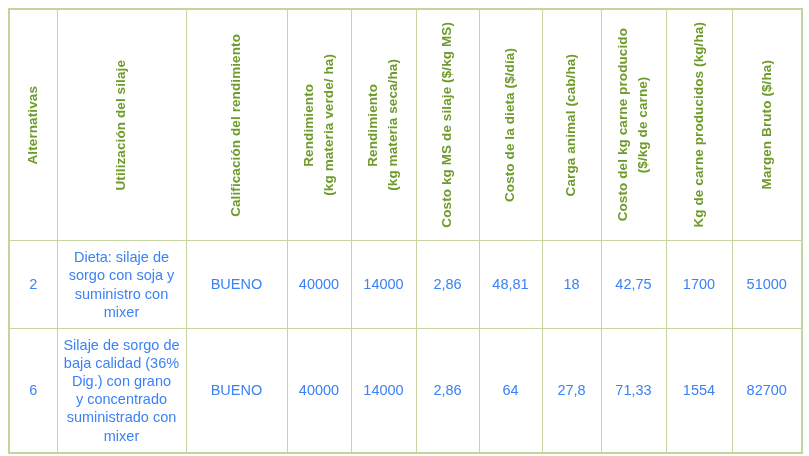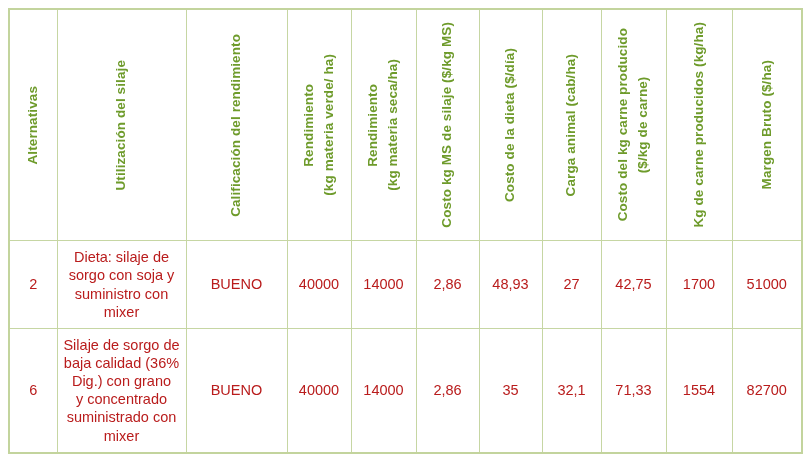--- a/index.html
+++ b/index.html
@@ -48,21 +48,21 @@
     text-align: center;
     color: #6e9b2b;
     font-size: 13.5px;
     font-weight: 600;
     line-height: 1.5;
     letter-spacing: 0.1px;
   }
   table.silage-table td {
     text-align: center;
     vertical-align: middle;
-    color: #b91c1c;
+    color: #3b82f6;
     font-size: 14.5px;
     line-height: 1.25;
     padding: 3px 4px;
     white-space: pre-line;
   }
   tr.row-1 { height: 88px; }
   tr.row-2 { height: 124px; }
 </style>
 </head>
 <body>
@@ -105,40 +105,40 @@
         <tr class="row-1">
           <td>2</td>
           <td>Dieta: silaje de
 sorgo con soja y
 suministro con
 mixer</td>
           <td>BUENO</td>
           <td>40000</td>
           <td>14000</td>
           <td>2,86</td>
-          <td>48,93</td>
-          <td>27</td>
+          <td>48,81</td>
+          <td>18</td>
           <td>42,75</td>
           <td>1700</td>
           <td>51000</td>
         </tr>
         <tr class="row-2">
           <td>6</td>
           <td>Silaje de sorgo de
 baja calidad (36%
 Dig.) con grano
 y concentrado
 suministrado con
 mixer</td>
           <td>BUENO</td>
           <td>40000</td>
           <td>14000</td>
           <td>2,86</td>
-          <td>35</td>
-          <td>32,1</td>
+          <td>64</td>
+          <td>27,8</td>
           <td>71,33</td>
           <td>1554</td>
           <td>82700</td>
         </tr>
       </tbody>
     </table>
   </div>
 </div>
 
 </body></html>

